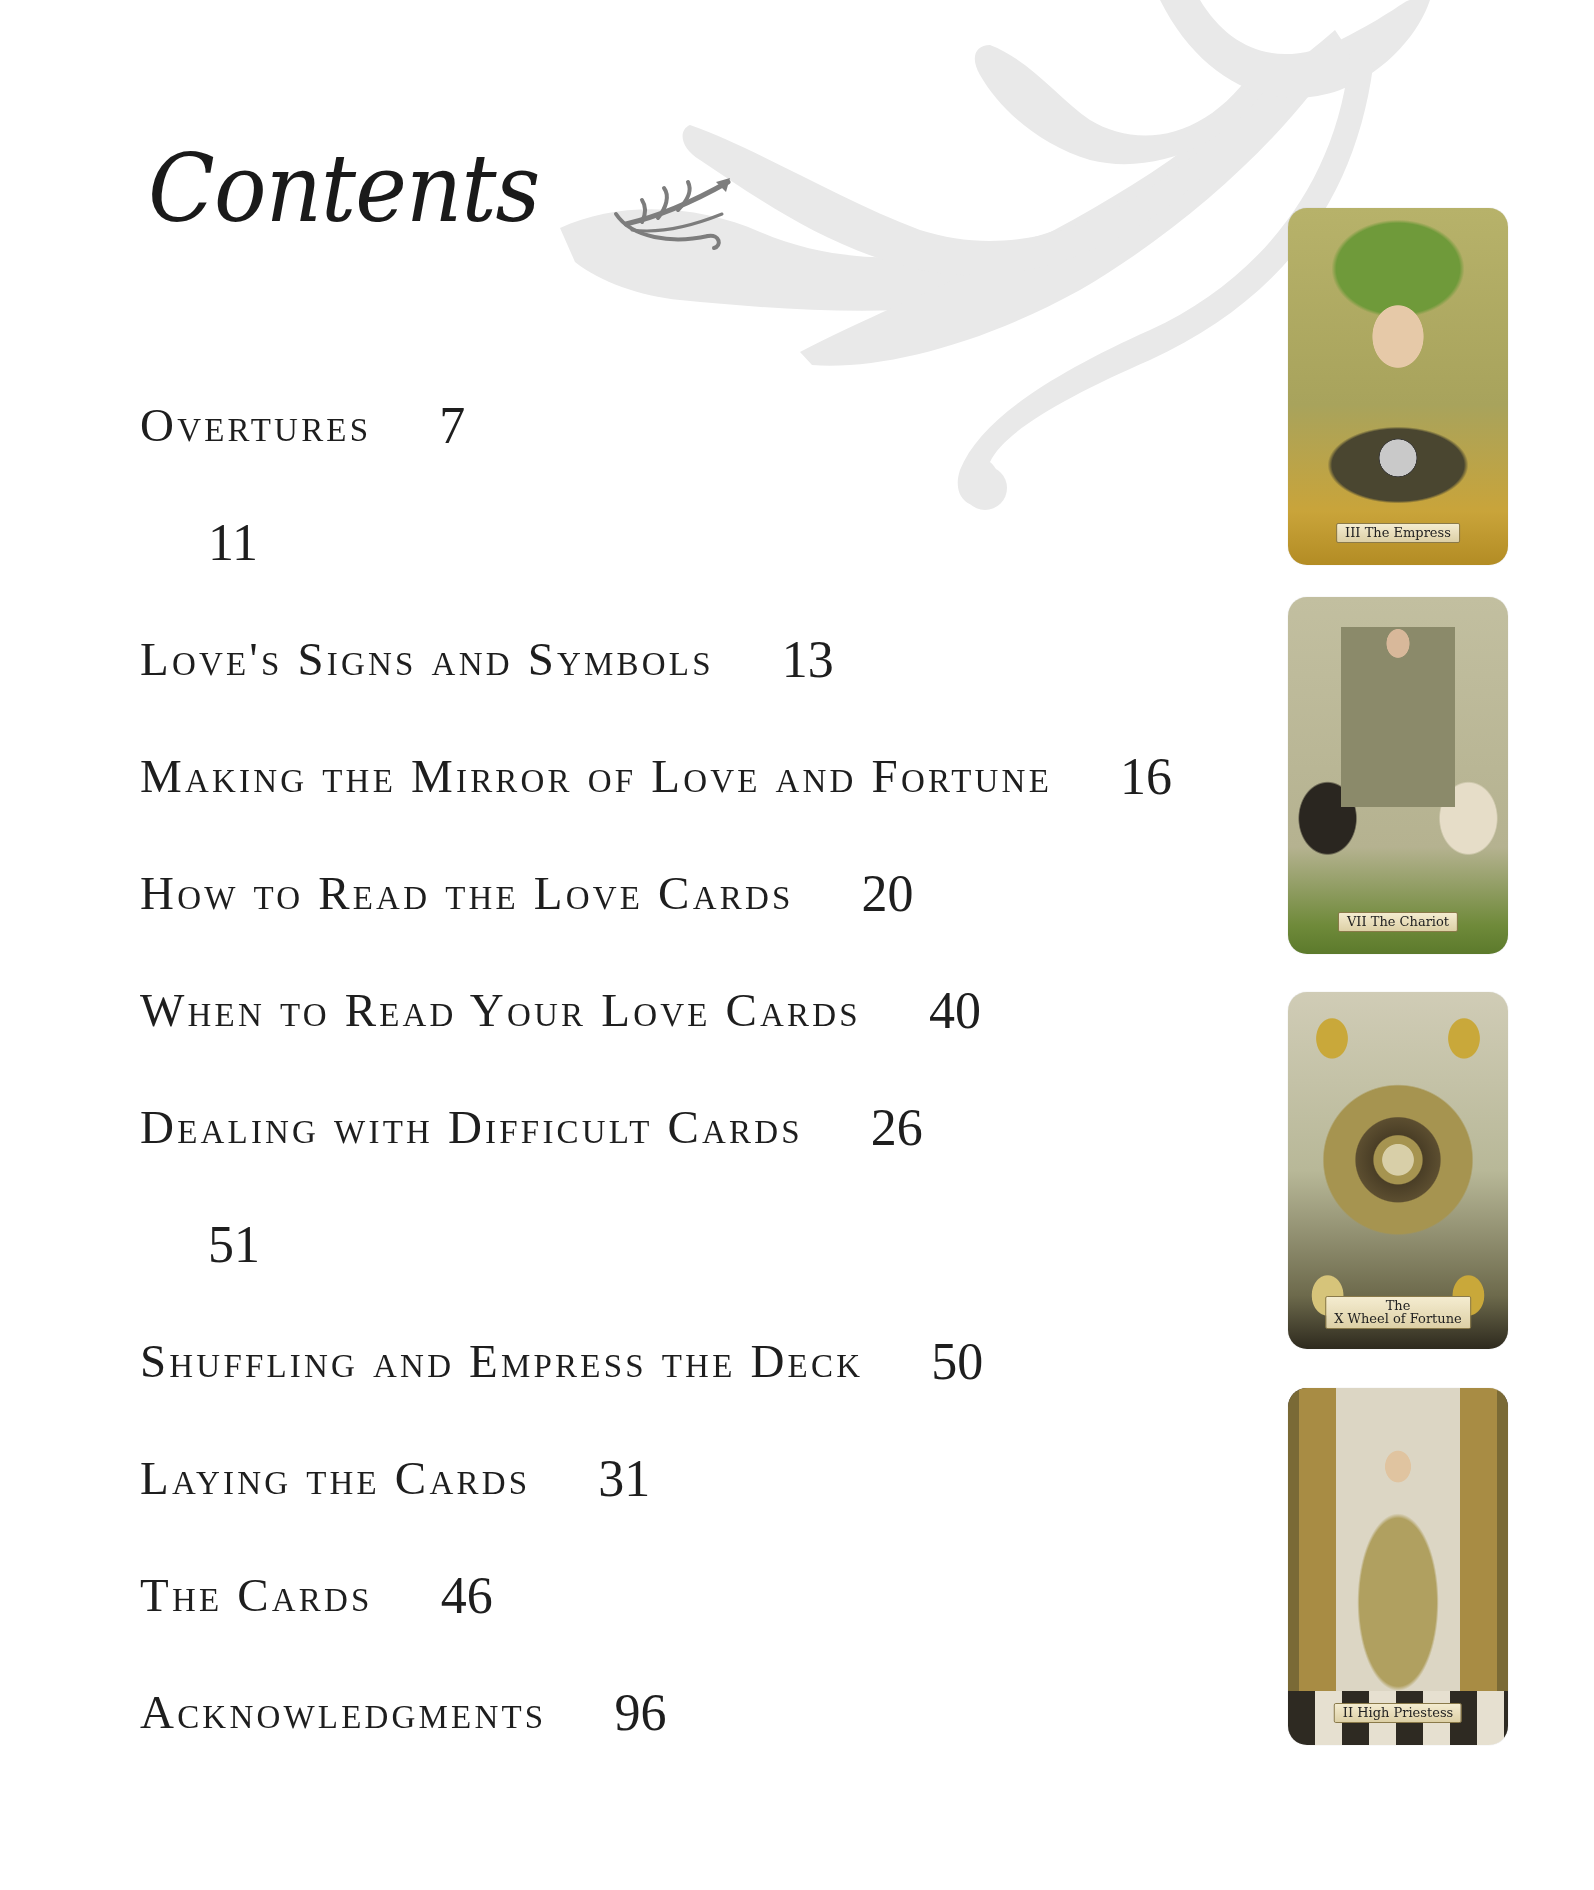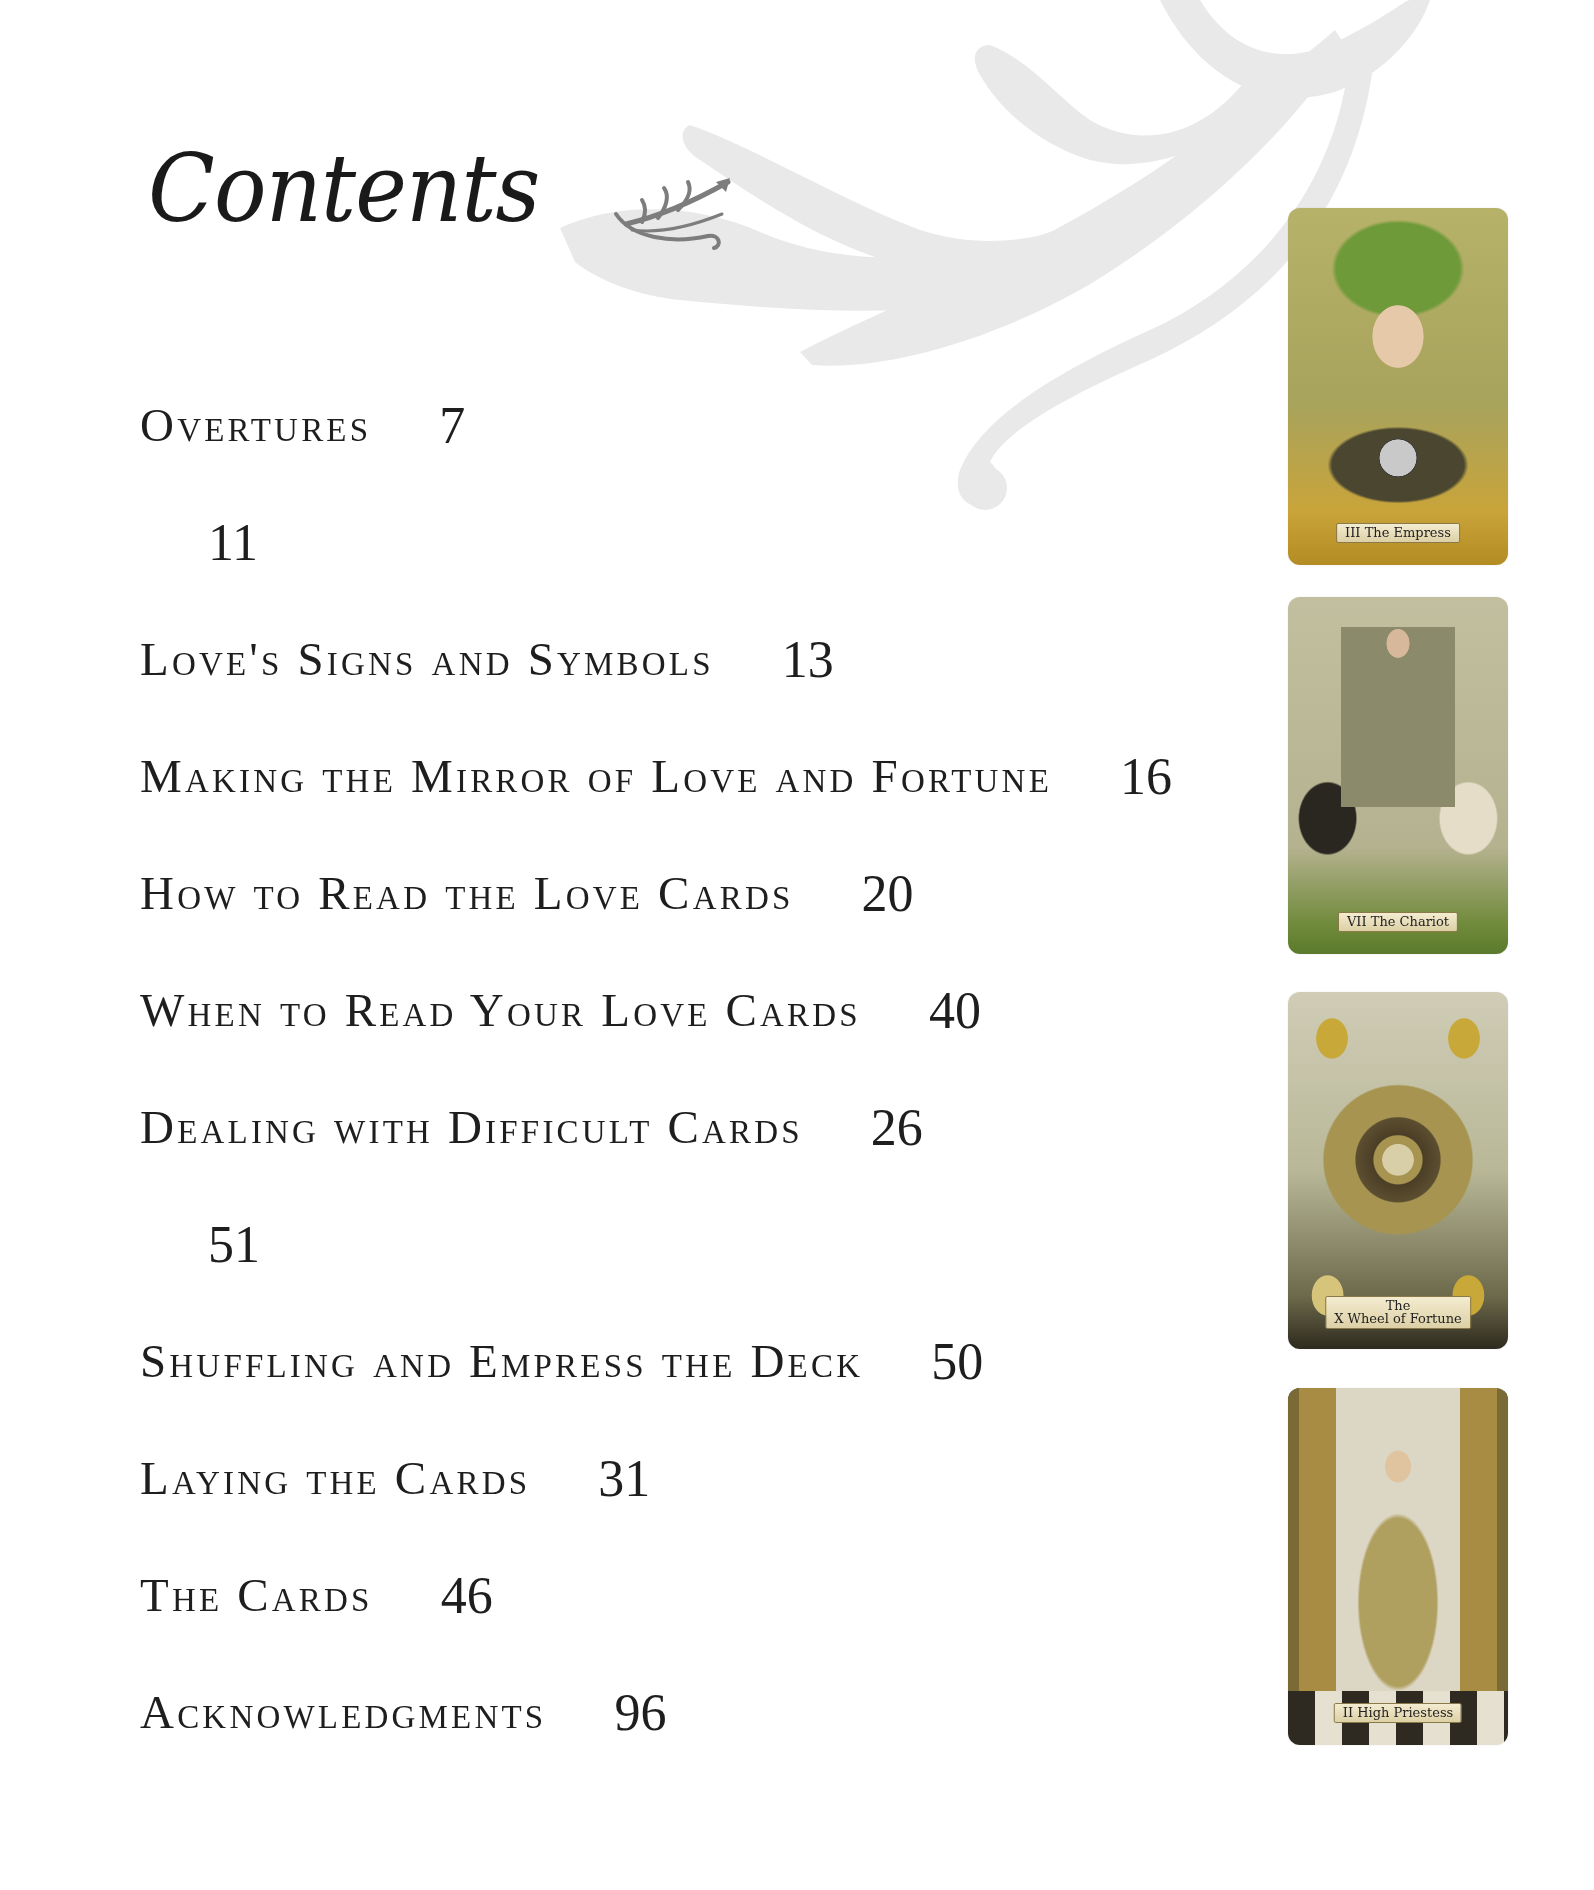--- a/index.html
+++ b/index.html
@@ -26,21 +26,21 @@
   .entry .label {
     font-variant: small-caps; font-size: 47px; letter-spacing: 3.2px;
     font-family: "Liberation Serif", serif; color: #1e1e1e;
   }
   .entry .page {
     font-size: 52px; margin-left: 68px; color: #1e1e1e;
     font-family: "Liberation Serif", serif;
   }
   .card {
     position: absolute; left: 1288px; width: 220px; height: 357px;
-    border-radius: 12px; overflow: hidden;
+    border-radius: 19px; overflow: hidden;
     box-shadow: 0 0 1px rgba(0,0,0,0.25);
   }
   .card .art { position: absolute; inset: 0; }
   .card .banner {
     position: absolute; left: 50%; transform: translateX(-50%);
     background: linear-gradient(#f4ecd0, #ddd0a6);
     border: 1px solid #8a7a4a;
     font-family: "DejaVu Serif", serif; font-size: 13px; color: #222;
     padding: 2px 8px; white-space: nowrap; text-align: center; line-height: 1.05;
     border-radius: 2px;

